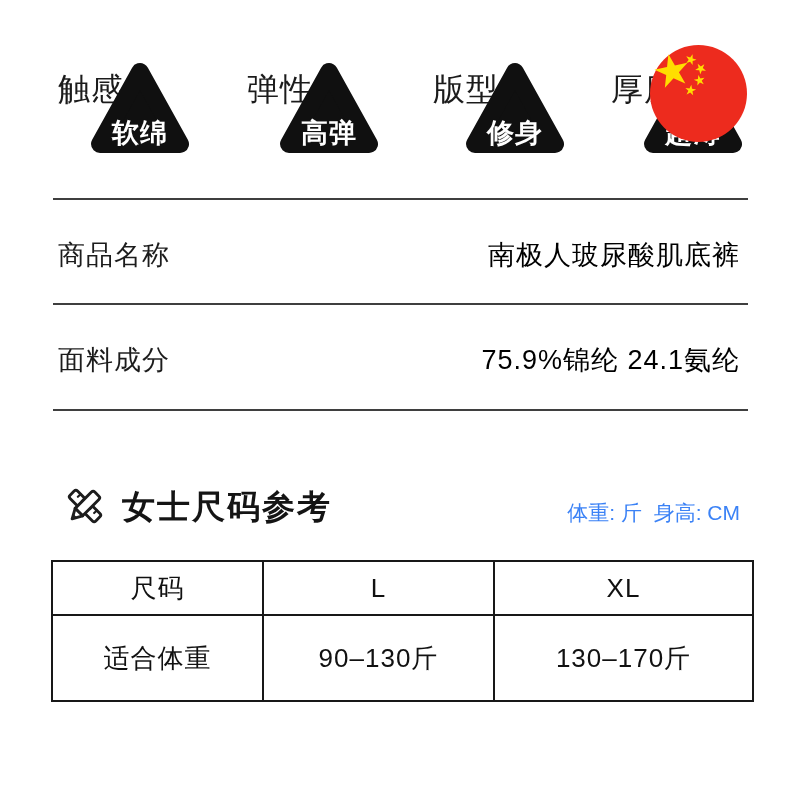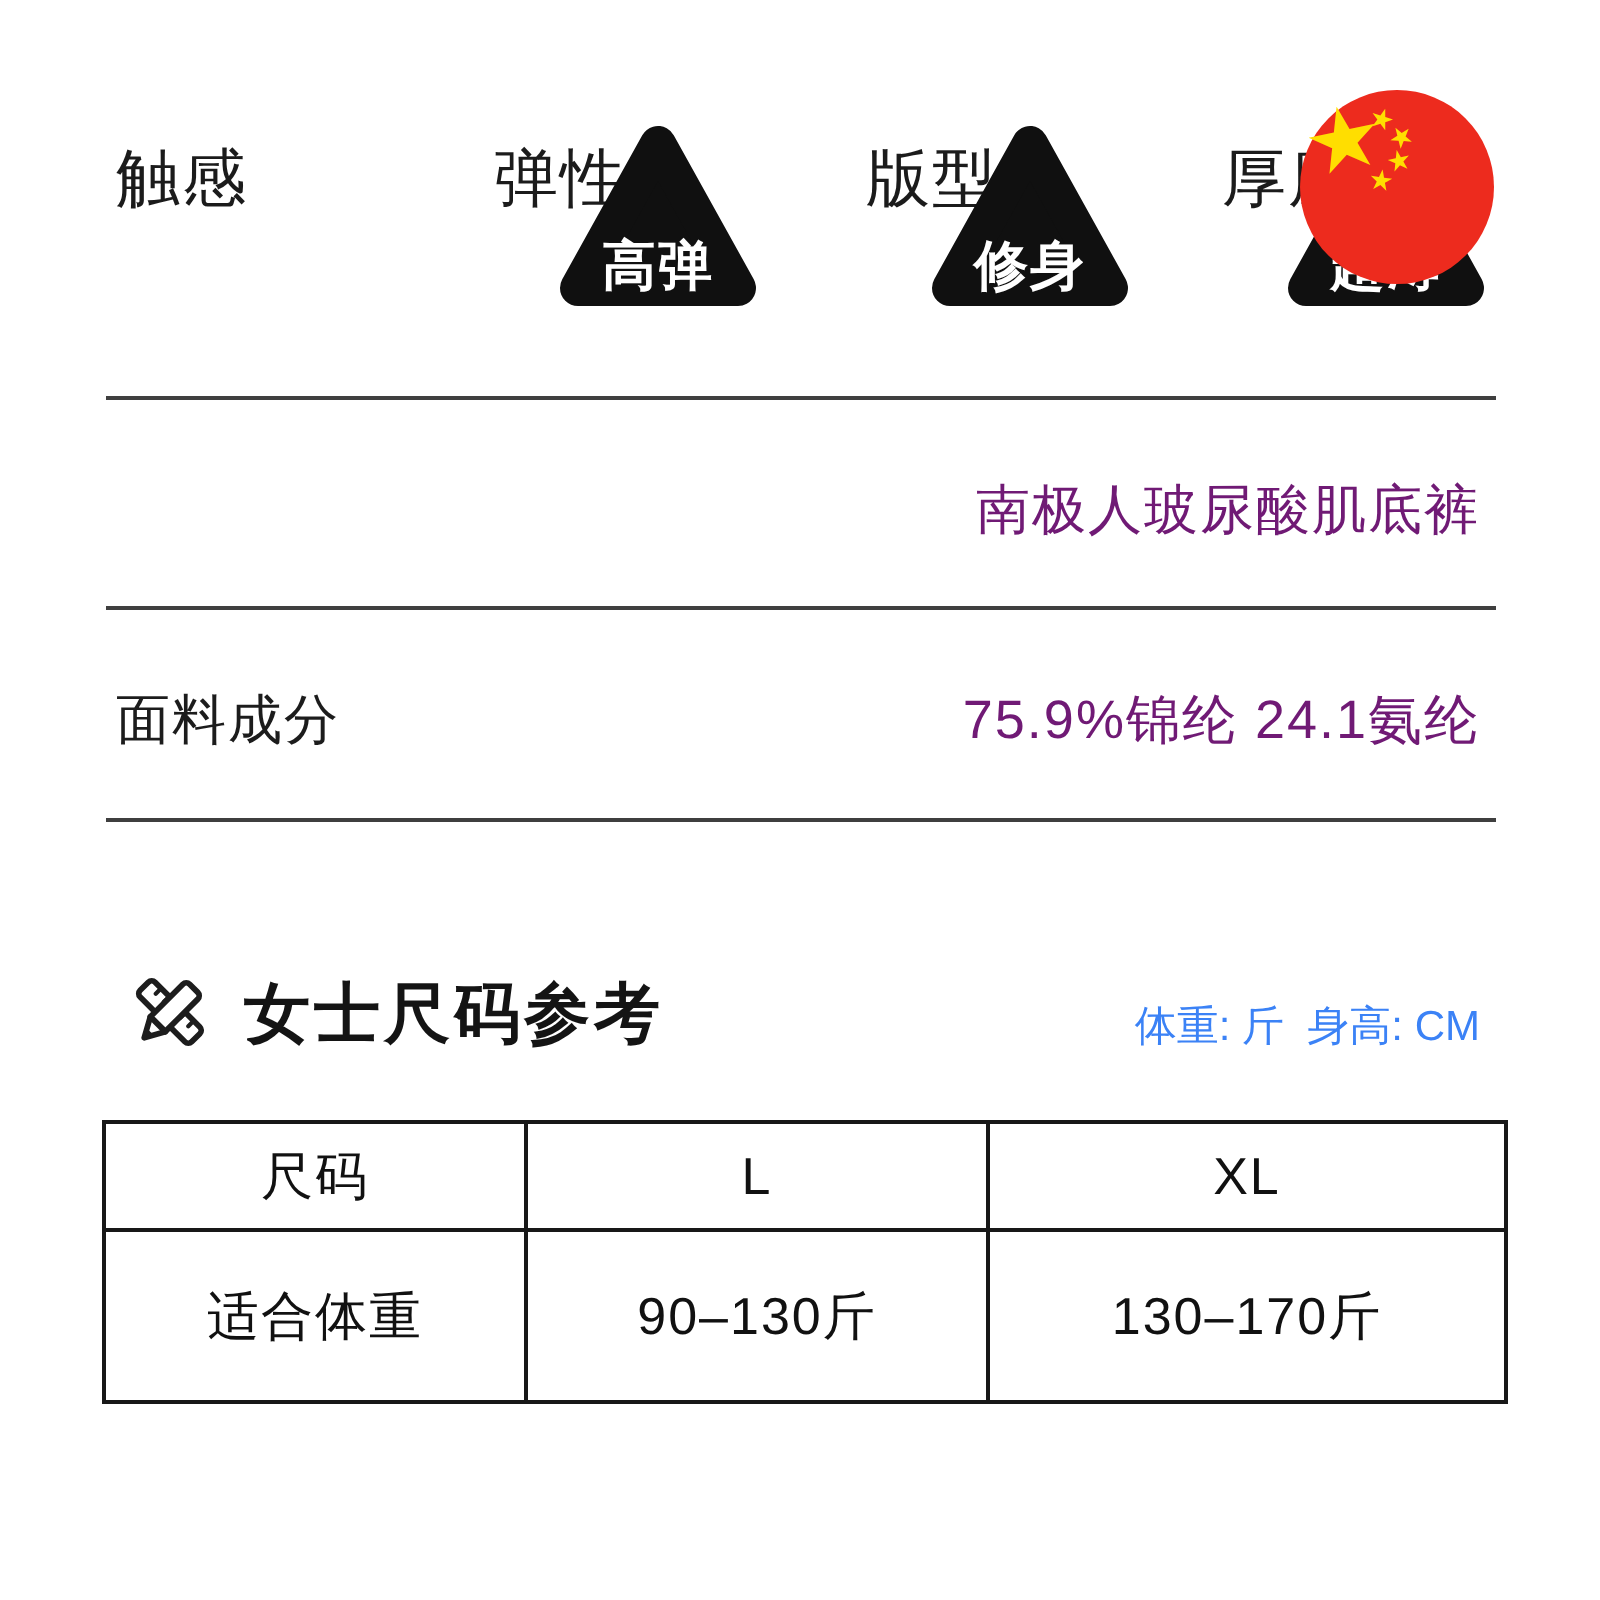--- a/index.html
+++ b/index.html
@@ -21,21 +21,21 @@
   .flag-badge .s0 { left:22px; top:28px; font-size:44px; transform:translate(-50%,-55%) rotate(-12deg); }
   .flag-badge .s1 { left:41px; top:15px; font-size:14px; transform:translate(-50%,-55%) rotate(18deg); }
   .flag-badge .s2 { left:51px; top:24px; font-size:14px; transform:translate(-50%,-55%) rotate(40deg); }
   .flag-badge .s3 { left:50px; top:36px; font-size:14px; transform:translate(-50%,-55%) rotate(60deg); }
   .flag-badge .s4 { left:41px; top:46px; font-size:14px; transform:translate(-50%,-55%) rotate(80deg); }
 
   
   .hr { position:absolute; left:53px; width:695px; height:2px; background:#3f3f3f; }
   .hr1 { top:198px; } .hr2 { top:303px; } .hr3 { top:409px; }
   .info-label { position:absolute; left:58px; font-size:27px; color:#1c1c1c; letter-spacing:1px; }
-  .info-value { position:absolute; right:60px; font-size:27px; color:#701a75; letter-spacing:1px; text-align:right; }
+  .info-value { position:absolute; right:60px; font-size:27px; color:#000000; letter-spacing:1px; text-align:right; }
   .row1 { top:237px; } .row2 { top:342px; }
 
   
   .size-icon { position:absolute; left:62px; top:483px; width:46px; height:46px; }
   .size-title { position:absolute; left:122px; top:485px; font-size:33px; font-weight:bold; color:#141414; letter-spacing:2px; }
   .size-units { position:absolute; right:60px; top:499px; font-size:21px; color:#3b82f6; white-space:pre; }
 
   
   .size-table { position:absolute; left:51px; top:560px; border-collapse:collapse; table-layout:fixed; }
   .size-table td { border:2px solid #181818; text-align:center; vertical-align:middle; font-size:26px; color:#111111; letter-spacing:1px; }
@@ -43,20 +43,26 @@
   .size-table .r2 td { height:86px; }
   .c1 { width:211px; } .c2 { width:231px; } .c3 { width:259px; }
 </style>
 </head>
 <body>
 
 <div class="page">
 
   <div class="feature f1">
     <span class="feat-label">触感</span>
+    <div class="tri-wrap">
+      <svg width="104" height="100" viewBox="0 0 104 100">
+        <path d="M52 14 L92 86 L12 86 Z" fill="#101010" stroke="#101010" stroke-width="18" stroke-linejoin="round"></path>
+      </svg>
+      <span class="feat-value">软绵</span>
+    </div>
   </div>
 
   <div class="feature f3">
     <span class="feat-label">版型</span>
     <div class="tri-wrap">
       <svg width="104" height="100" viewBox="0 0 104 100">
         <path d="M52 14 L92 86 L12 86 Z" fill="#101010" stroke="#101010" stroke-width="18" stroke-linejoin="round"></path>
       </svg>
       <span class="feat-value">修身</span>
     </div>
@@ -84,20 +90,21 @@
 
   <div class="flag-badge">
     <span class="star s0">★</span>
     <span class="star s1">★</span>
     <span class="star s2">★</span>
     <span class="star s3">★</span>
     <span class="star s4">★</span>
   </div>
 
   <div class="hr hr1"></div>
+  <span class="info-label row1">商品名称</span>
   <span class="info-value row1">南极人玻尿酸肌底裤</span>
   <div class="hr hr2"></div>
   <span class="info-label row2">面料成分</span>
   <span class="info-value row2">75.9%锦纶 24.1氨纶</span>
   <div class="hr hr3"></div>
 
   <div class="size-icon">
     <svg viewBox="0 0 48 48" width="46" height="46">
       <g stroke="#1d1d1d" stroke-width="3" fill="#ffffff" stroke-linejoin="round" stroke-linecap="round">
         <g transform="rotate(45 24 24)">

